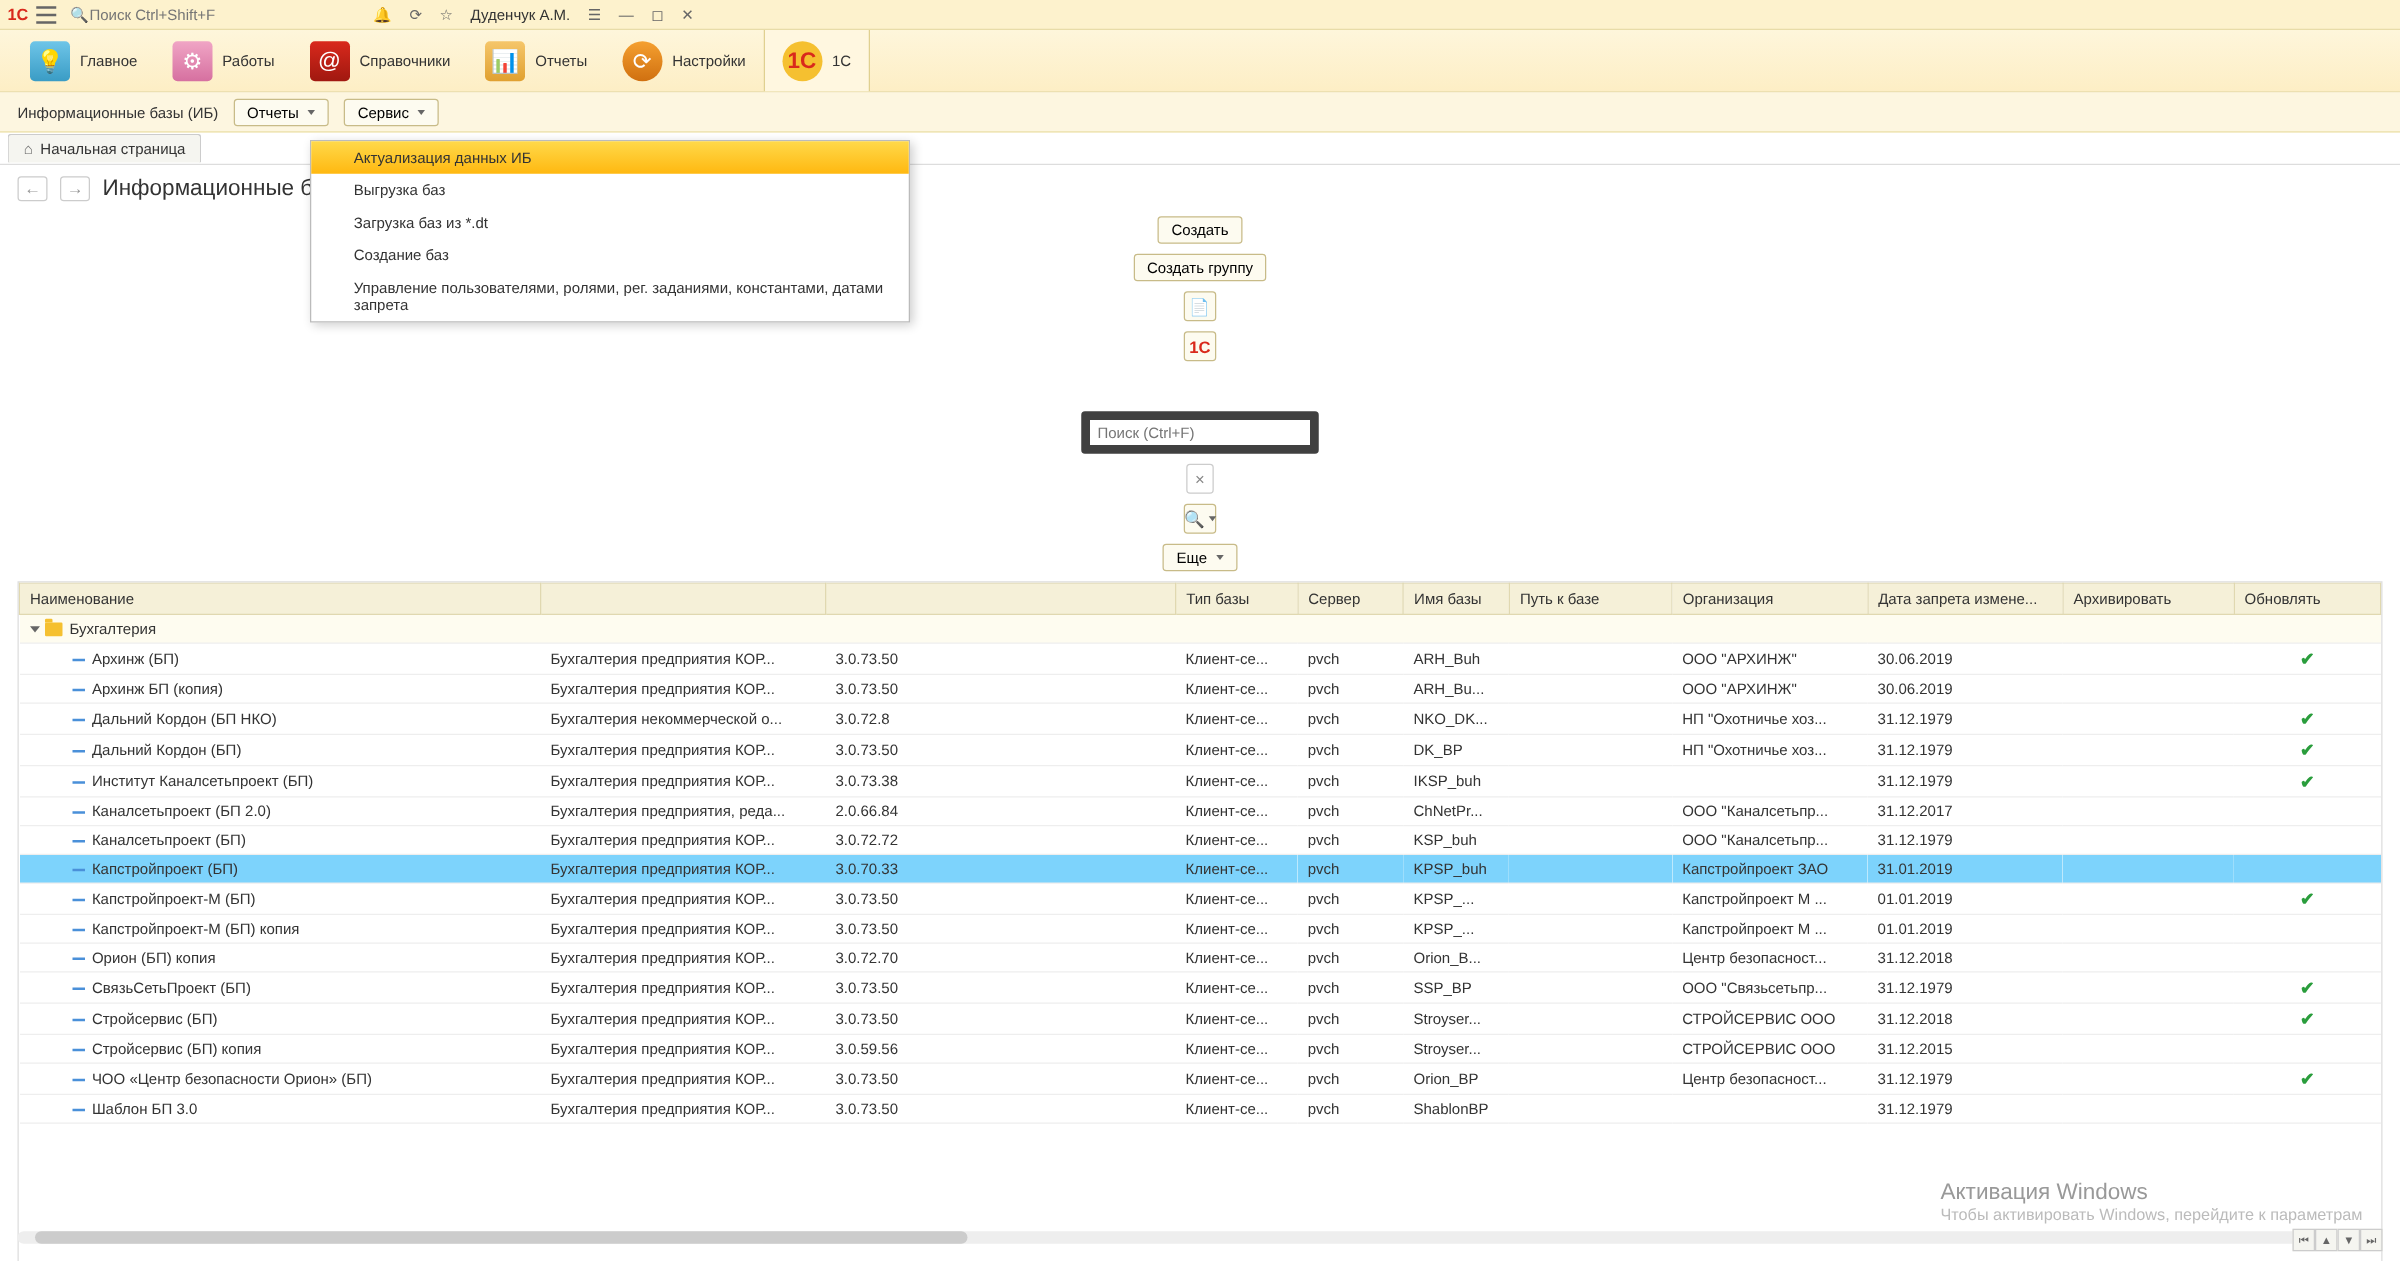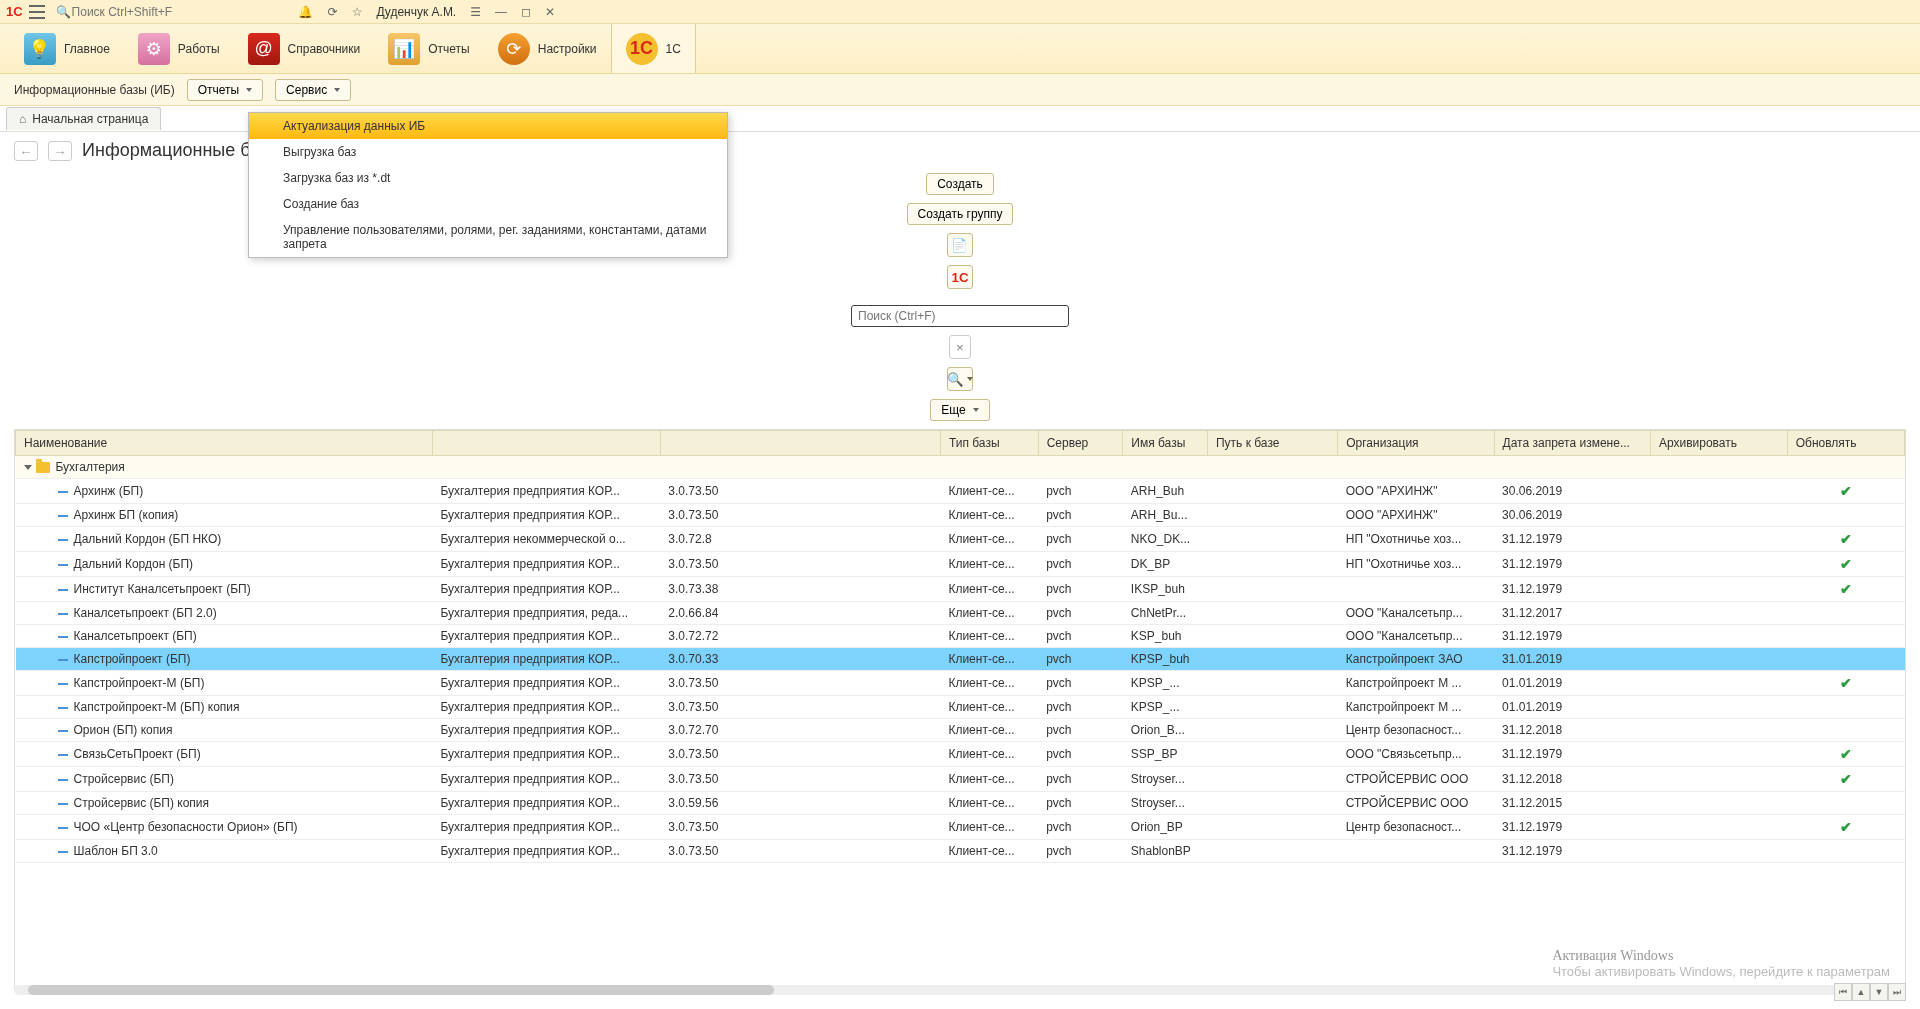--- a/index.html
+++ b/index.html
@@ -43,21 +43,21 @@
 
   
   .page-header { display: flex; align-items: center; gap: 10px; padding: 8px 14px; }
   .nav-btn { border: 1px solid #ccc; background: #fff; width: 24px; height: 20px; border-radius: 3px; cursor: pointer; display: flex; align-items: center; justify-content: center; color: #999; }
   .page-title { font-size: 18px; color: #333; }
 
   
   .action-row { display: flex; align-items: center; gap: 8px; padding: 4px 14px 8px 14px; flex-direction: column; }
   .icon-btn { border: 1px solid #c8bb88; background: #fdfbf0; border-radius: 3px; width: 26px; height: 24px; display: flex; align-items: center; justify-content: center; cursor: pointer; }
   .spacer { flex: 1; }
-  .search-field { border: 1px solid #404040; border-radius: 3px; padding: 3px 6px; width: 218px; font-size: 12px; color: #999; }
+  .search-field { border: 7px solid #404040; border-radius: 3px; padding: 3px 6px; width: 190px; font-size: 12px; color: #999; margin-top: 24px; }
   .clear-btn { border: 1px solid #ccc; background: #fff; width: 22px; height: 24px; border-radius: 3px; cursor: pointer; color: #888; }
 
   
   .grid-wrap { position: relative; margin: 0 14px; border: 1px solid #ddd; height: 560px; overflow: hidden; }
   .grid { width: 100%; border-collapse: collapse; table-layout: fixed; }
   .grid th { background: #f5f0d8; border: 1px solid #e0d8b0; text-align: left; padding: 5px 8px; font-weight: normal; font-size: 12px; color: #333; white-space: nowrap; overflow: hidden; text-overflow: ellipsis; }
   .grid td { border-bottom: 1px solid #eee; padding: 4px 8px; font-size: 12px; white-space: nowrap; overflow: hidden; text-overflow: ellipsis; }
   .grid tr.group-row td { background: #fefcf0; font-weight: normal; }
   .grid tr.selected td { background: #7dd3fc; }
   .row-ic { display: inline-block; width: 10px; height: 2px; background: #4a90d9; margin-right: 6px; vertical-align: middle; }
@@ -66,21 +66,21 @@
   .expand-ic { display: inline-block; width: 0; height: 0; border-left: 4px solid transparent; border-right: 4px solid transparent; border-top: 5px solid #666; margin-right: 4px; vertical-align: middle; }
   .check { color: #2a9d3c; font-size: 14px; font-weight: bold; }
 
   
   .dropdown { position: absolute; top: 112px; left: 248px; background: #fff; border: 1px solid #bbb; box-shadow: 2px 2px 8px rgba(0,0,0,0.2); width: 480px; z-index: 100; }
   .dropdown-item { padding: 6px 10px 6px 34px; font-size: 12px; cursor: pointer; }
   .dropdown-item.highlight { background: linear-gradient(#ffd94a, #ffb810); }
 
   
   .watermark { position: absolute; right: 30px; bottom: 30px; color: #bbb; font-size: 13px; text-align: left; }
-  .watermark .wm-title { font-size: 14px; color: #999; font-family: Liberation Serif, serif; }
+  .watermark .wm-title { font-size: 18px; color: #999; }
 
   
   .bottom-strip { position: absolute; left: 14px; right: 40px; bottom: 14px; height: 10px; background: #eee; border-radius: 5px; }
   .bottom-thumb { position: absolute; left: 14px; width: 40%; height: 10px; background: #ccc; border-radius: 5px; }
   .corner-btns { position: absolute; right: 14px; bottom: 8px; display: flex; gap: 0; }
   .corner-btns .cb { width: 18px; height: 18px; border: 1px solid #ccc; background: #f5f5f0; font-size: 9px; display: flex; align-items: center; justify-content: center; cursor: pointer; color: #666; }
 </style>
 </head>
 <body>
 

